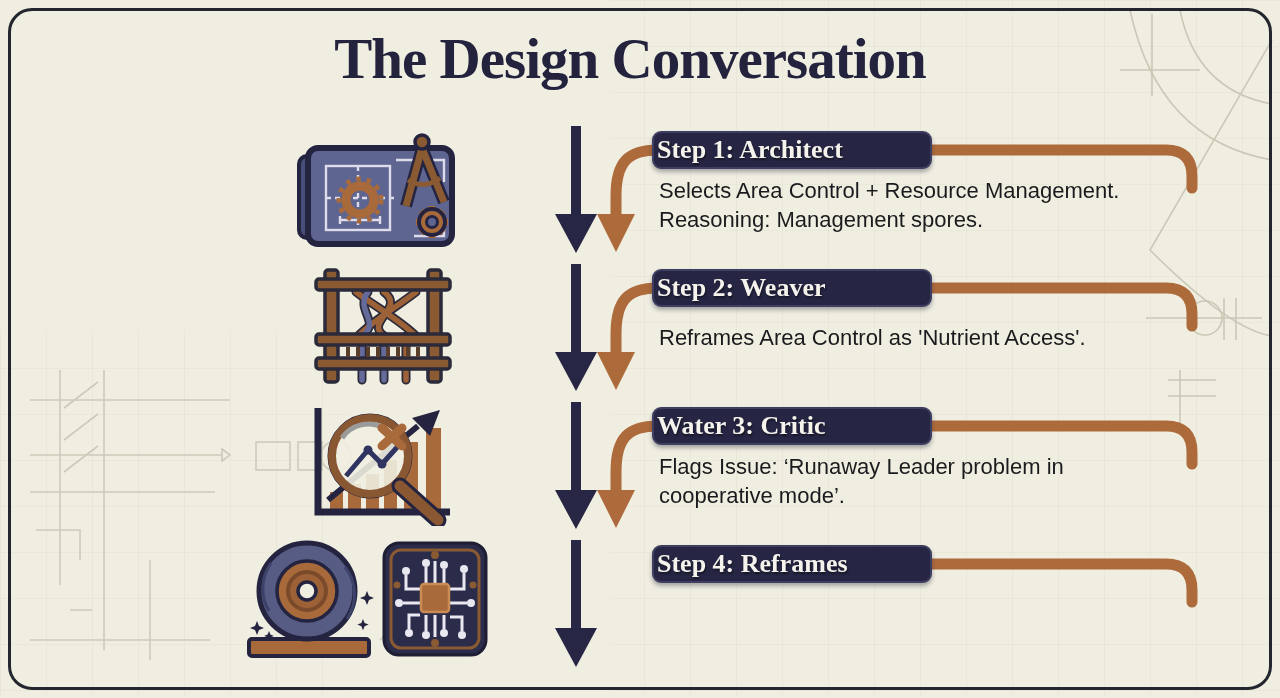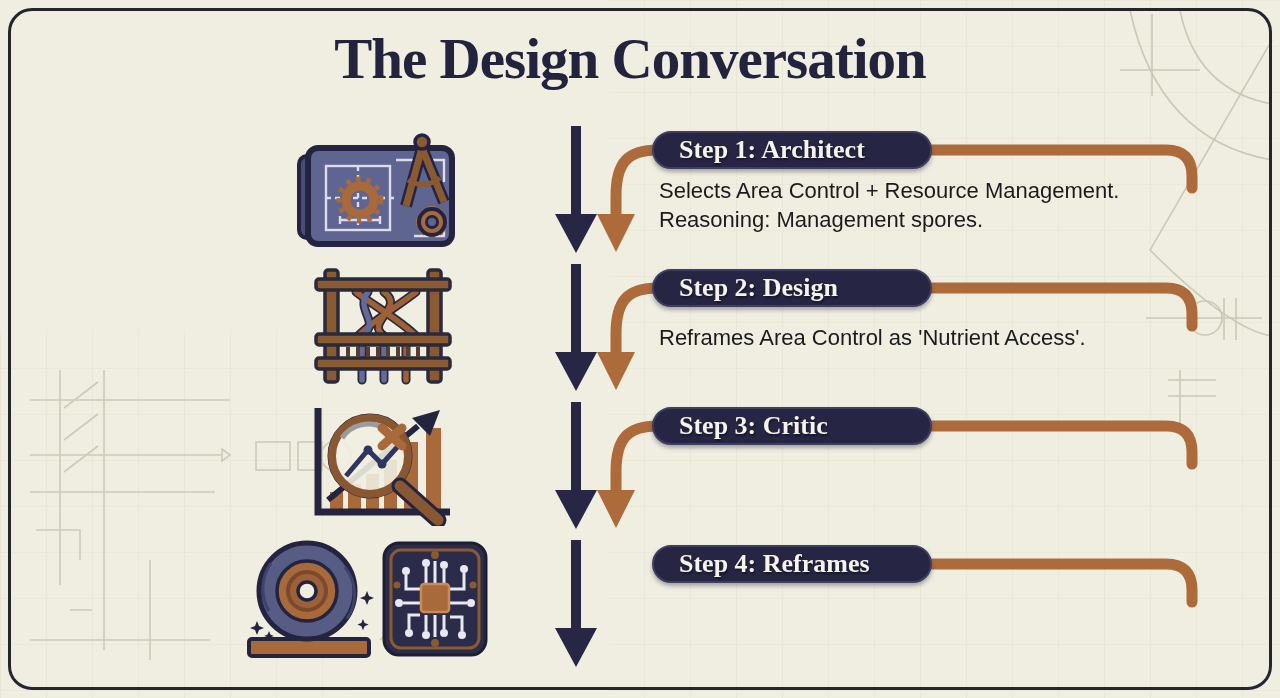--- a/index.html
+++ b/index.html
@@ -15,22 +15,22 @@
   .bg-decor,.flow-arrows{position:absolute;left:0;top:0;width:1280px;height:698px;}
   .bg-decor{z-index:1;}
   .flow-arrows{z-index:5;}
   .title{
     position:absolute;left:0;top:26px;width:1260px;text-align:center;z-index:10;
     font-family:"Liberation Serif",serif;font-weight:bold;font-size:57px;
     color:#23233e;letter-spacing:-1px;
   }
   .step-header{
     position:absolute;left:652px;width:280px;height:38px;z-index:10;
-    background:#262644;border:2px solid #3e3e60;border-radius:19px;
-    box-sizing:border-box;display:flex;align-items:center;padding-left:25px;
+    background:#262644;border:2px solid #3e3e60;border-radius:9px;
+    box-sizing:border-box;display:flex;align-items:center;padding-left:3px;
     box-shadow:0 3px 4px rgba(30,30,50,.35);
   }
   .step-header span{
     font-family:"Liberation Serif",serif;font-weight:bold;font-size:26px;
     color:#f5f3ec;text-shadow:1px 2px 2px rgba(0,0,0,.45);white-space:nowrap;
   }
   .step-body{
     position:absolute;left:659px;width:575px;z-index:10;
     font-size:22px;line-height:29px;color:#1b1b1e;
   }
@@ -234,34 +234,36 @@
         <circle cx="97" cy="48" r="3.5"></circle>
     </g>
     <rect x="45" y="47" width="28" height="28" rx="3" fill="#a96a3b" stroke="#c98c54" stroke-width="2.5"></rect>
   </svg>
 </div>
 
 <div class="step-header h1">
   <span>Step 1: Architect</span>
 </div>
 <div class="step-header h2">
-  <span>Step 2: Design</span>
+  <span>Step 2: Weaver</span>
 </div>
 <div class="step-header h3">
-  <span>Step 3: Critic</span>
+  <span>Water 3: Critic</span>
 </div>
 <div class="step-header h4">
   <span>Step 4: Reframes</span>
 </div>
 
 <div class="step-body b1">
   <div>Selects Area Control + Resource Management.</div>
   <div>Reasoning: Management spores.</div>
 </div>
 <div class="step-body b2">
   <div>Reframes Area Control as 'Nutrient Access'.</div>
 </div>
 <div class="step-body b3">
+  <div>Flags Issue: ‘Runaway Leader problem in</div>
+  <div>cooperative mode’.</div>
 </div>
 <div class="step-body b4">
 </div>
 
 <div class="page-border"></div>
 
 </body></html>

